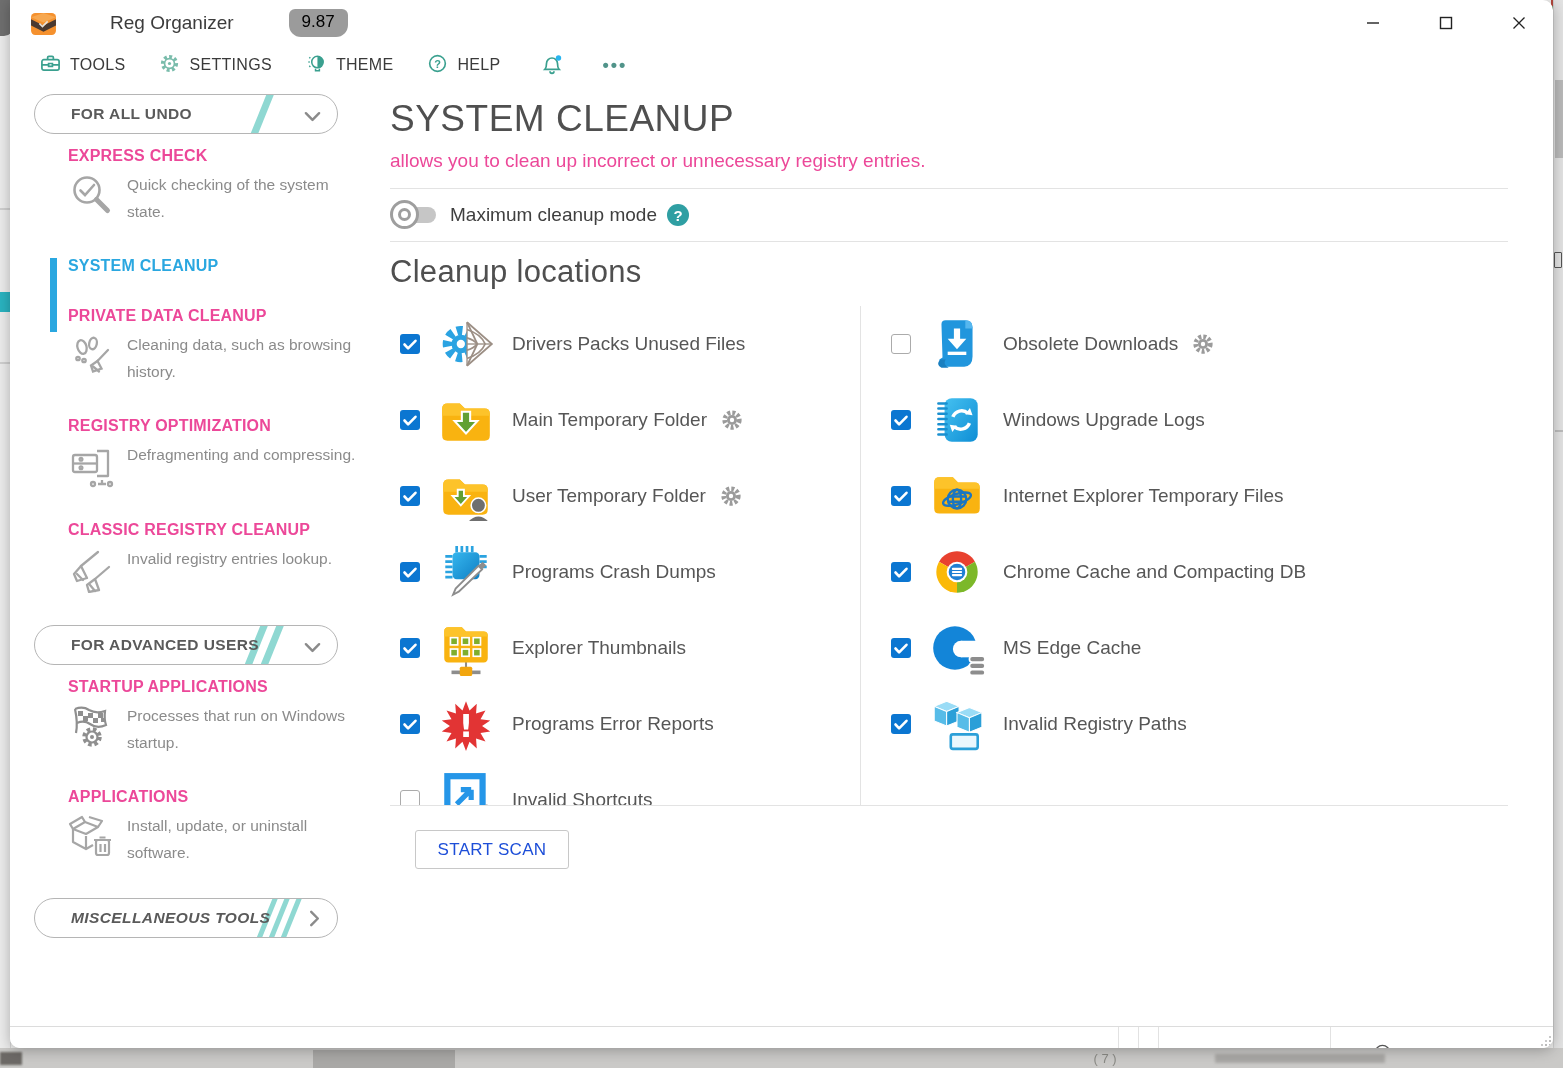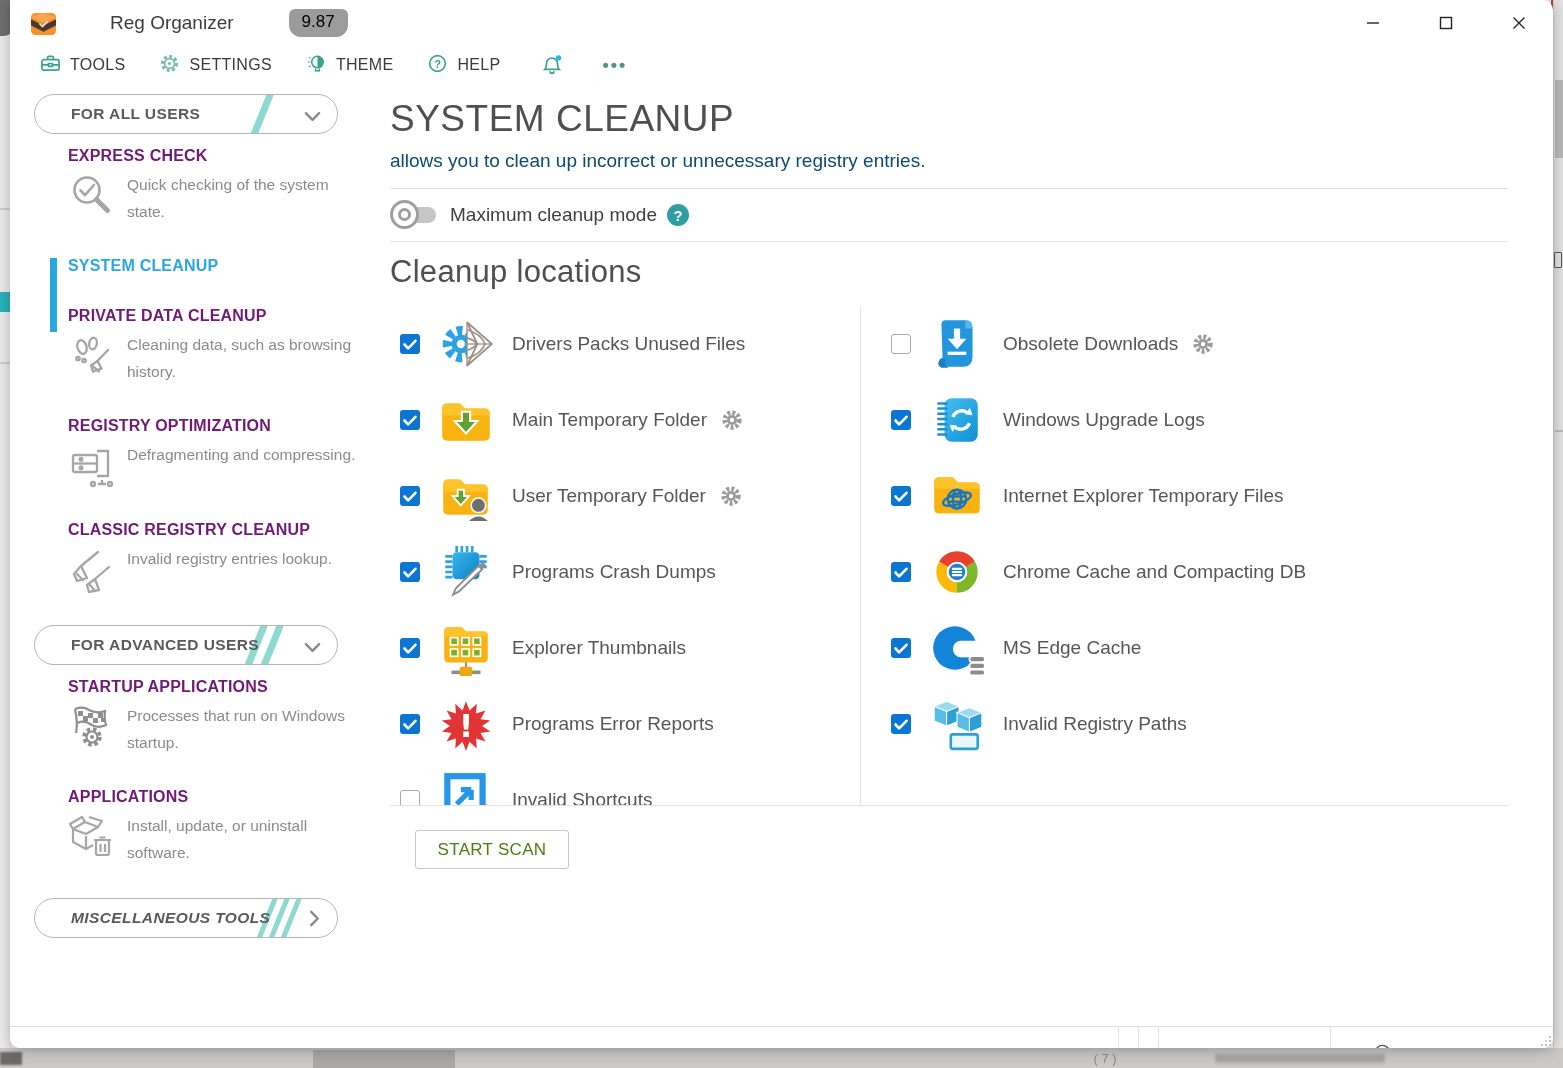--- a/index.html
+++ b/index.html
@@ -55,31 +55,31 @@
   .stripe{position:absolute;top:-10px;width:7px;height:62px;background:#8fd8d2;transform:rotate(22deg);}
   .pill.s1 .stripe.a{right:72px;}
   .pill.s2 .stripe.a{right:62px;}.pill.s2 .stripe.b{right:78px;}
   .pill.s3 .stripe.a{right:44px;width:5px;}.pill.s3 .stripe.b{right:56px;width:5px;}.pill.s3 .stripe.c{right:68px;width:5px;}
   .pill-gap{height:13px;}
   .pill-top2{margin-top:28px;}
   .pill-top3{margin-top:27px;font-style:italic;}
   .group-items{padding-top:0;}
   .nav-item{position:relative;padding-left:58px;margin-bottom:32px;cursor:default;}
   .nav-item.active::before{content:"";position:absolute;left:40px;top:1px;width:7px;height:74px;background:var(--accent,#2aa7e0);}
-  .nav-title{font-size:16px;font-weight:700;color:#701a75;letter-spacing:.2px;margin-bottom:6px;}
+  .nav-title{font-size:16px;font-weight:700;color:#ec4899;letter-spacing:.2px;margin-bottom:6px;}
   .nav-item.active .nav-title{color:var(--accent,#2aa7e0);}
   .nav-row{display:flex;}
   .nav-icon{width:46px;height:46px;flex:none;margin-top:2px;}
   .nav-icon svg{width:46px;height:46px;}
   .nav-desc{margin-left:13px;width:232px;font-size:15.5px;line-height:27px;color:#8b8b8b;}
 
   
   .main{position:absolute;left:380px;top:0;width:1118px;bottom:22px;}
   .main h1{margin:98px 0 0;font-size:37px;font-weight:300;color:#4f4f4f;letter-spacing:.5px;}
-  .main .subtitle{margin-top:10px;font-size:19px;color:#0c4a6e;}
+  .main .subtitle{margin-top:10px;font-size:19px;color:#ec4899;}
   .rule{border:none;border-top:1px solid #e3e3e3;margin:16px 0 0;}
   .toggle-row{height:52px;display:flex;align-items:center;}
   .toggle{position:relative;width:48px;height:30px;flex:none;cursor:pointer;}
   .toggle .track{position:absolute;left:13px;top:7px;width:33px;height:16px;background:#c6c6c6;border-radius:8px;}
   .toggle .knob{position:absolute;left:0;top:0;width:29px;height:29px;background:#fff;border:3px solid #9e9e9e;border-radius:50%;}
   .toggle .knob::after{content:"";position:absolute;inset:5px;border:3px solid #9e9e9e;border-radius:50%;}
   .toggle-label{margin-left:12px;font-size:19px;color:#3f3f3f;}
   .help-circle{margin-left:10px;width:22px;height:22px;border-radius:50%;background:#2f9fa3;color:#fff;
     font-size:15px;font-weight:bold;display:flex;align-items:center;justify-content:center;cursor:pointer;}
   .main h2{margin:12px 0 0;font-size:31px;font-weight:300;color:#4f4f4f;letter-spacing:.3px;}
@@ -93,21 +93,21 @@
   .cl-check{width:20px;height:20px;flex:none;border-radius:3px;border:1.5px solid #ababab;background:#fff;cursor:pointer;}
   .cl-check.checked{border:none;background:var(--checkbox,#0b76d1);}
   .cl-check svg{width:20px;height:20px;display:block;}
   .cl-icon{width:60px;height:60px;flex:none;margin-left:16px;display:flex;align-items:center;justify-content:center;}
   .cl-icon svg{width:58px;height:58px;}
   .cl-label{margin-left:16px;font-size:19px;color:#565656;white-space:nowrap;}
   .cl-gear{display:none;margin-left:14px;width:22px;height:22px;cursor:pointer;}
   .cl-gear.show{display:block;}
 
   .start-scan{margin:24px 0 0 25px;width:154px;height:39px;background:#fff;border:1px solid #c8c8c8;border-radius:3px;
-    font-family:inherit;font-size:17px;color:#4d7c0f;letter-spacing:.3px;cursor:pointer;}
+    font-family:inherit;font-size:17px;color:#1d4ed8;letter-spacing:.3px;cursor:pointer;}
 
   
   .statusbar{position:absolute;left:0;right:0;bottom:0;height:22px;background:#fff;border-top:1px solid #dcdcdc;z-index:5;}
   .sb-sep{position:absolute;top:0;bottom:0;width:1px;background:#e2e2e2;}
   .undo{position:absolute;right:26px;top:17px;height:100%;display:flex;align-items:center;gap:8px;cursor:pointer;}
   .undo svg{width:19px;height:19px;}
   .undo-label{font-size:15px;color:#4a4a4a;letter-spacing:.4px;}
   .grip{position:absolute;right:2px;bottom:2px;width:10px;height:10px;}
   .grip::after{content:"";position:absolute;right:0;bottom:0;width:2px;height:2px;background:#bbb;
     box-shadow:-4px 0 #bbb,0 -4px #bbb,-4px -4px #c9c9c9,-8px 0 #c9c9c9,0 -8px #c9c9c9;}
@@ -211,21 +211,21 @@
           <path d="M10 18.3 a2 2 0 0 0 4 0" fill="none" stroke="#3aa08f" stroke-width="1.7"></path>
           <circle cx="18.5" cy="5" r="2.7" fill="#29b5f0"></circle>
         </svg></span>
       <span class="tb-dots">•••</span>
     </div>
 
     <div class="sidebar">
 
       <div class="pill s1">
         <span class="stripe a"></span>
-        <span class="pill-label">FOR ALL USERS</span>
+        <span class="pill-label">FOR ALL UNDO</span>
         <span class="chev">
           <svg width="17" height="12" viewBox="0 0 18 12">
               <path d="M2 2 L9 9 L16 2" fill="none" stroke="#8b8b8b" stroke-width="2.6" stroke-linecap="round" stroke-linejoin="round"></path>
             </svg></span>
       </div>
       <div class="pill-gap"></div>
       <div class="group-items" id="group-all-users">
   <div class="nav-item">
     <div class="nav-title">EXPRESS CHECK</div>
     <div class="nav-row">

